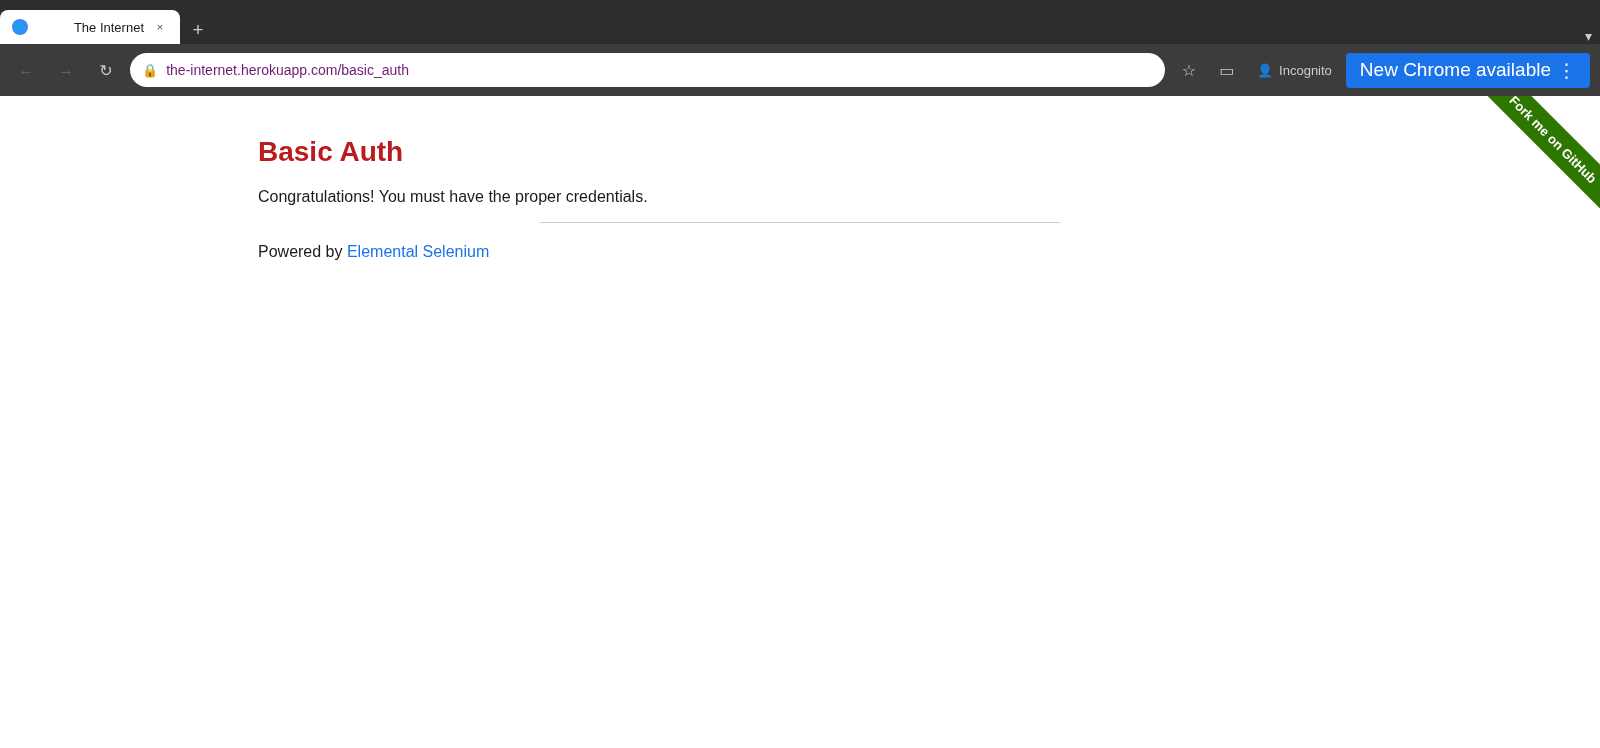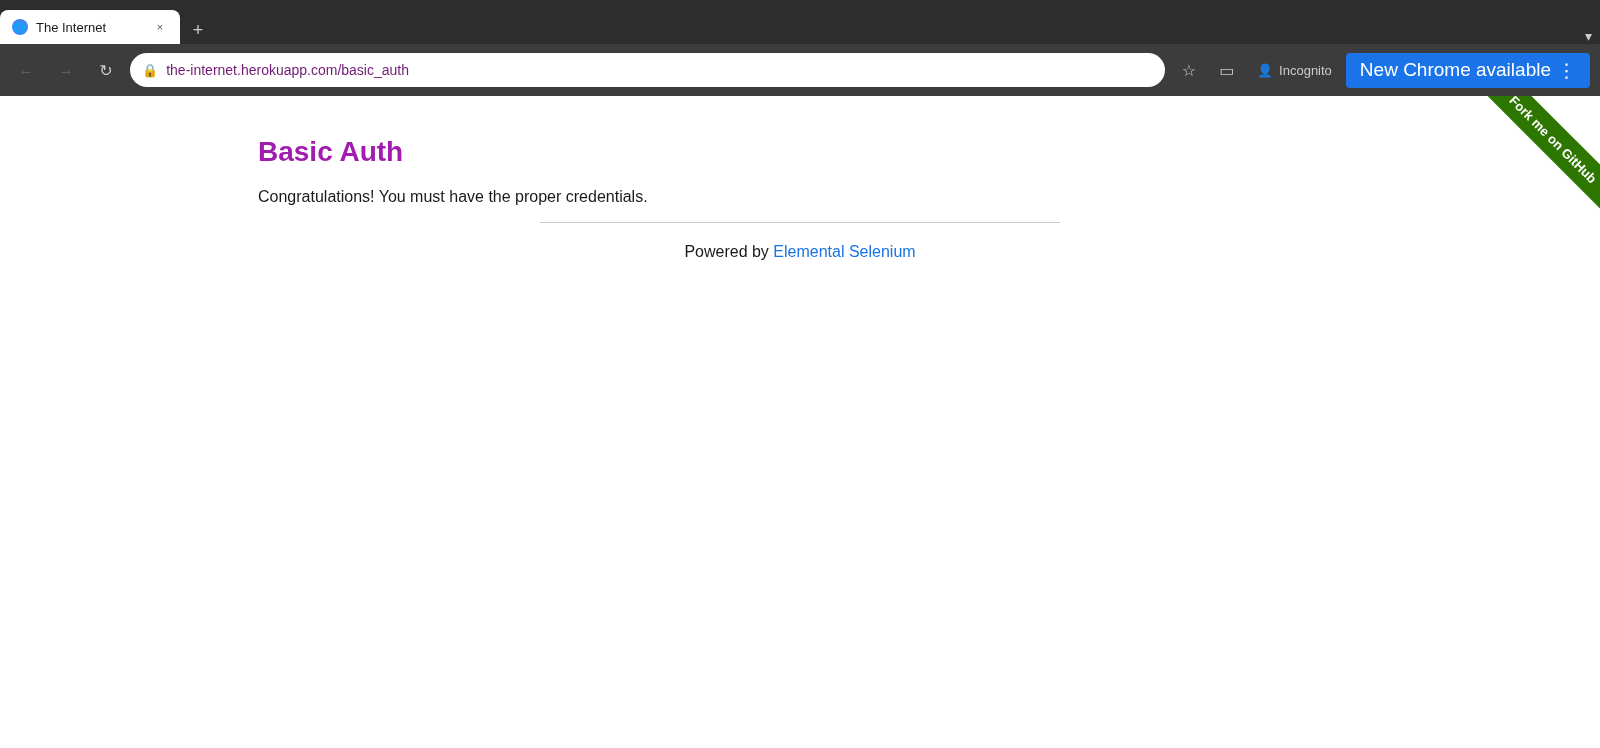--- a/index.html
+++ b/index.html
@@ -46,20 +46,21 @@
       flex-shrink: 0;
     }
 
     .tab-title {
       font-size: 13px;
       color: #1a1a1a;
       white-space: nowrap;
       overflow: hidden;
       text-overflow: ellipsis;
       flex: 1;
+      text-align: right;
     }
 
     .tab-close {
       width: 16px;
       height: 16px;
       border-radius: 50%;
       display: flex;
       align-items: center;
       justify-content: center;
       font-size: 11px;
@@ -195,39 +196,39 @@
       overflow: hidden;
     }
 
     .page-inner {
       padding: 40px 258px;
     }
 
     .page-heading {
       font-size: 28px;
       font-weight: bold;
-      color: #a21caf;
+      color: #b91c1c;
       margin-bottom: 20px;
     }
 
     .page-body {
       font-size: 16px;
       color: #1a1a1a;
       margin-bottom: 16px;
     }
 
     .divider {
       border: none;
       border-top: 1px solid #ccc;
       width: 520px;
       margin: 0 auto 20px auto;
     }
 
     .powered-by {
-      text-align: center;
+      text-align: left;
       font-size: 16px;
       color: #1a1a1a;
       margin-top: 19px;
     }
 
     .powered-by a {
       color: #1a73e8;
       text-decoration: none;
     }
 

